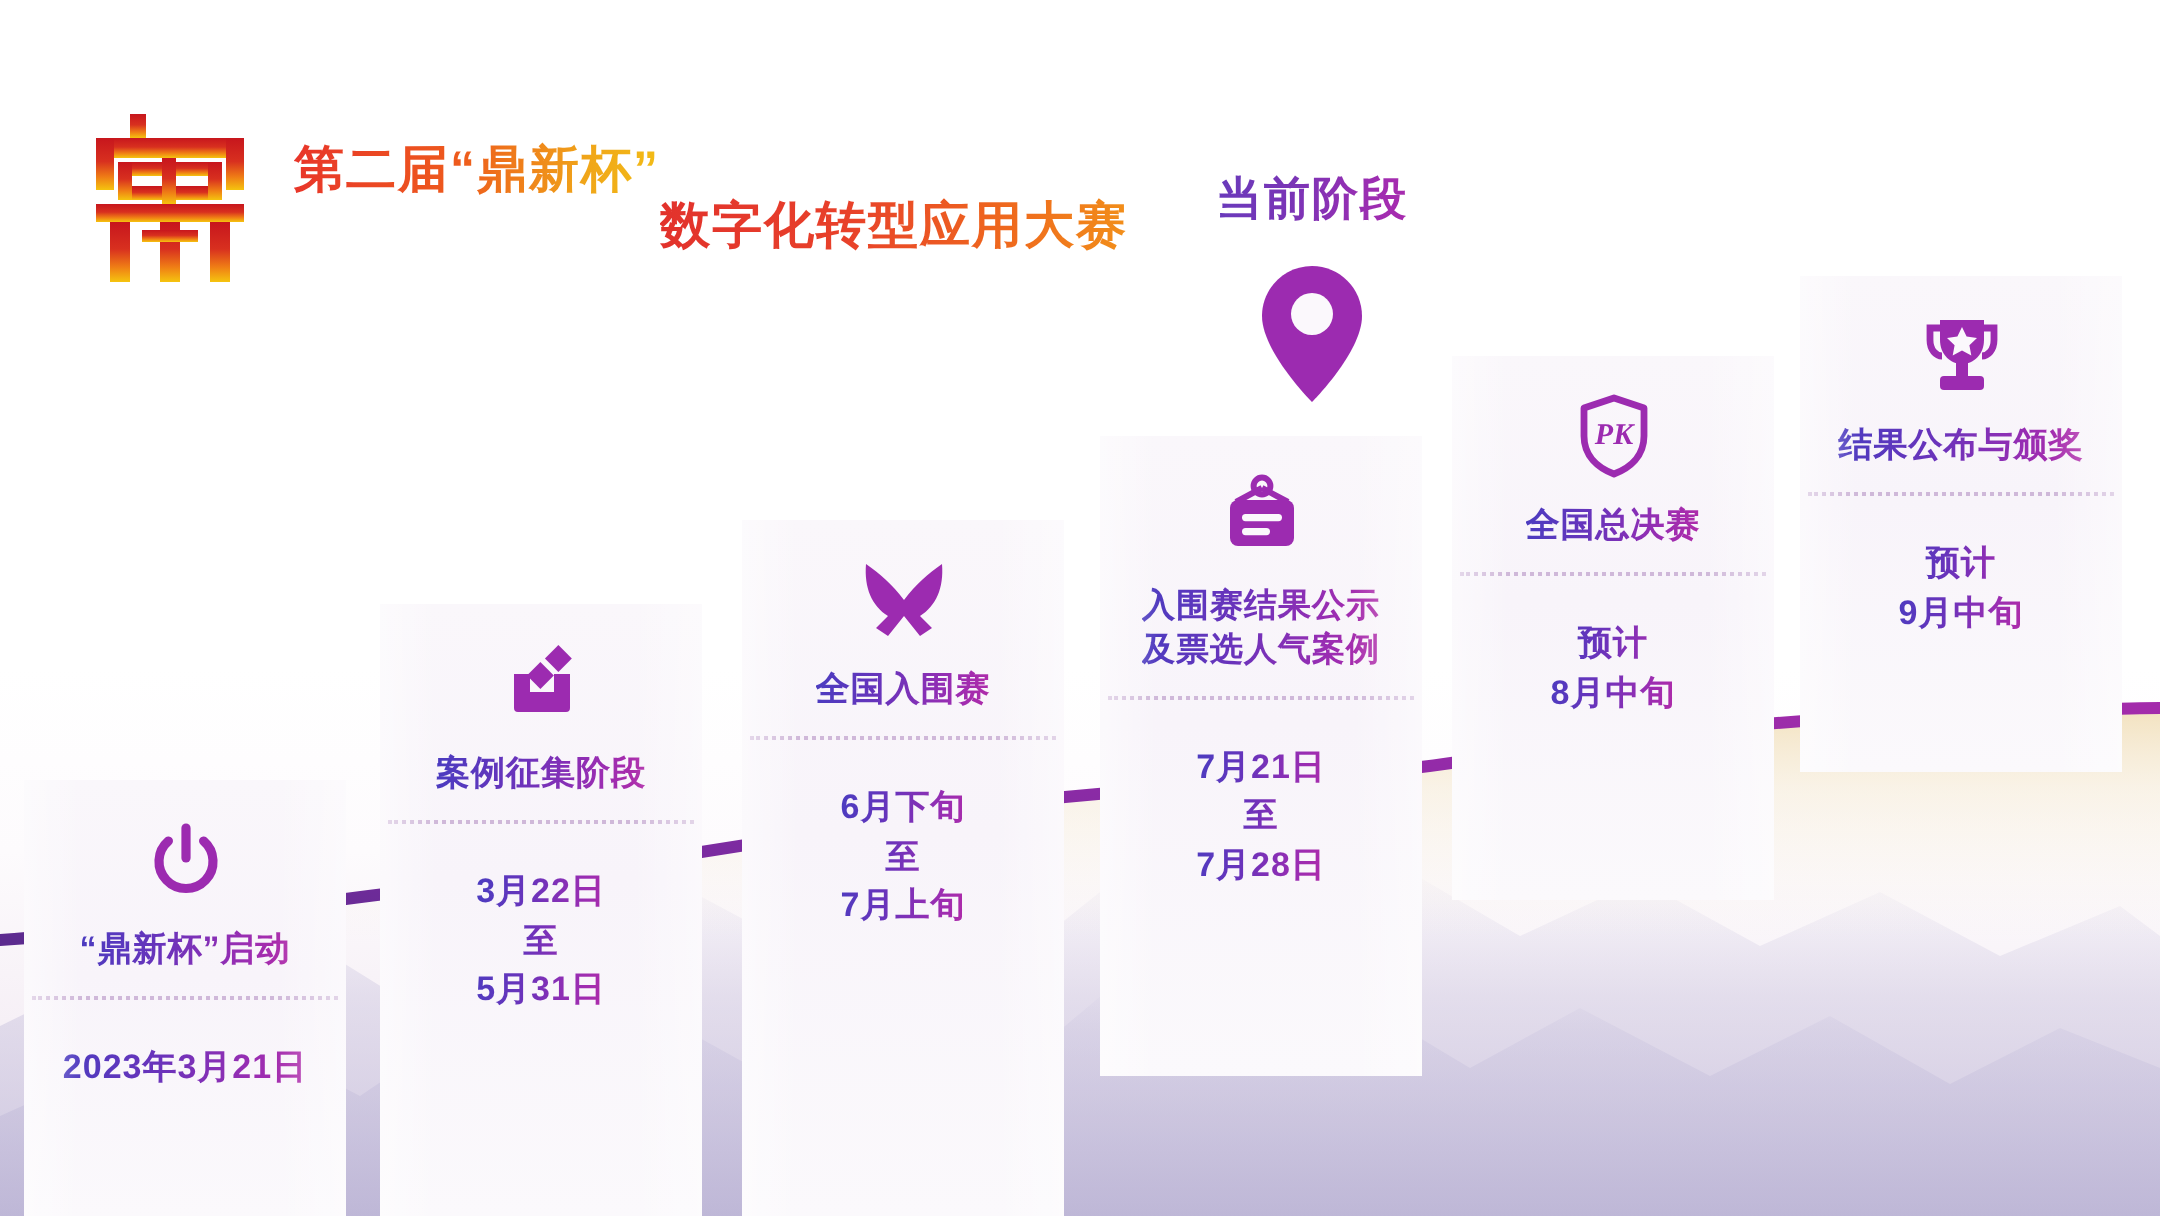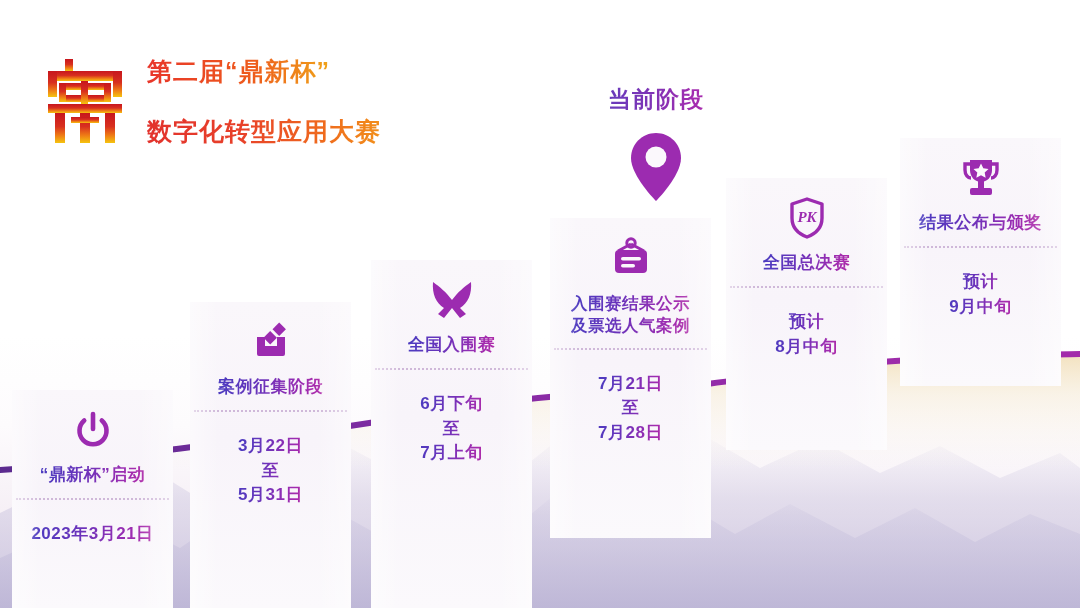--- a/index.html
+++ b/index.html
@@ -16,21 +16,21 @@
   .bg-sky {
     position:absolute; left:0; right:0; top:0; height:608px;
     background:linear-gradient(180deg,#ffffff 0%,#ffffff 55%,#fdfbfd 70%,#f6f0f6 84%,#efe7f0 100%);
   }
   .bg-mountains { position:absolute; left:0; bottom:0; width:1080px; height:300px; }
   .bg-curve { position:absolute; left:0; bottom:0; width:1080px; height:260px; }
 
   
   .brand { position:absolute; left:45px; top:55px; display:flex; align-items:center; }
   .brand-logo { width:80px; height:88px; margin-right:22px; flex:0 0 auto; }
-  .brand-text { display:flex; flex-direction:column; justify-content:center; }
+  .brand-text { display:flex; flex-direction:row; justify-content:center; }
   .brand-line1 {
     font-size:25px; font-weight:bold; letter-spacing:1px; line-height:1.28;
     background:linear-gradient(95deg,#e8352a 0%,#ee5b1c 45%,#f0a519 78%,#f3bf16 100%);
     -webkit-background-clip:text; background-clip:text; color:transparent;
     white-space:nowrap;
   }
   .brand-line2 {
     font-size:25px; font-weight:bold; letter-spacing:1px; line-height:1.28;
     background:linear-gradient(95deg,#e2322c 0%,#e8412a 40%,#ef6a1d 75%,#f2901a 100%);
     -webkit-background-clip:text; background-clip:text; color:transparent;

